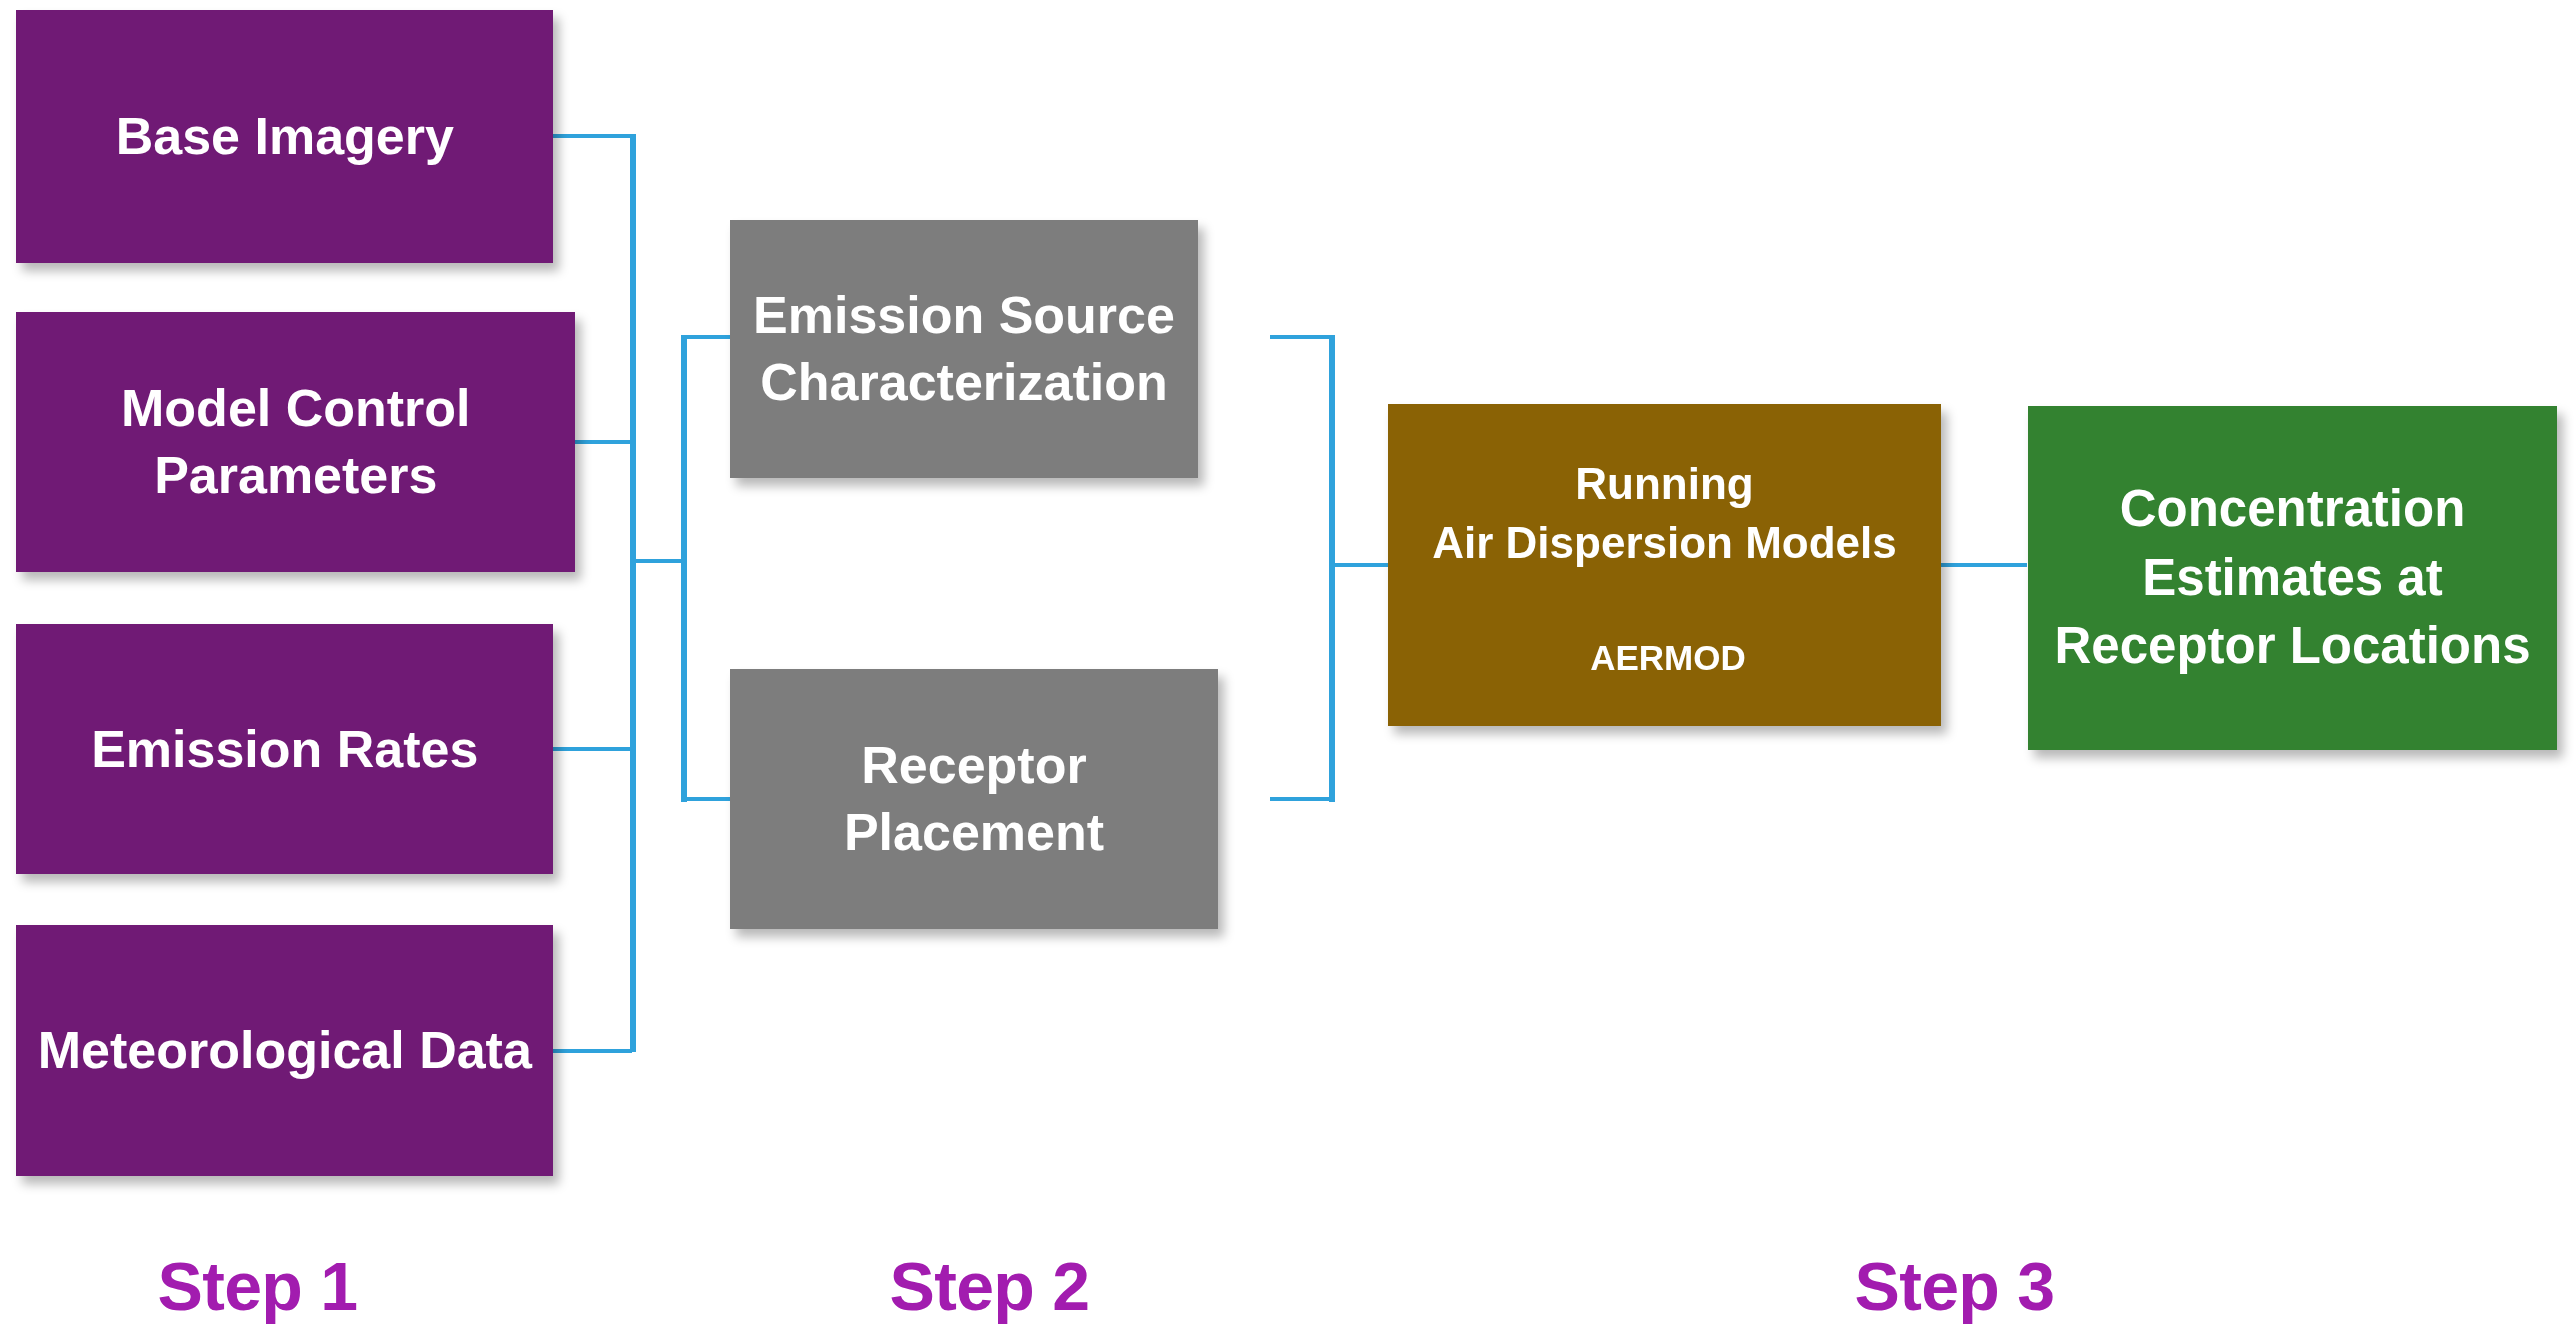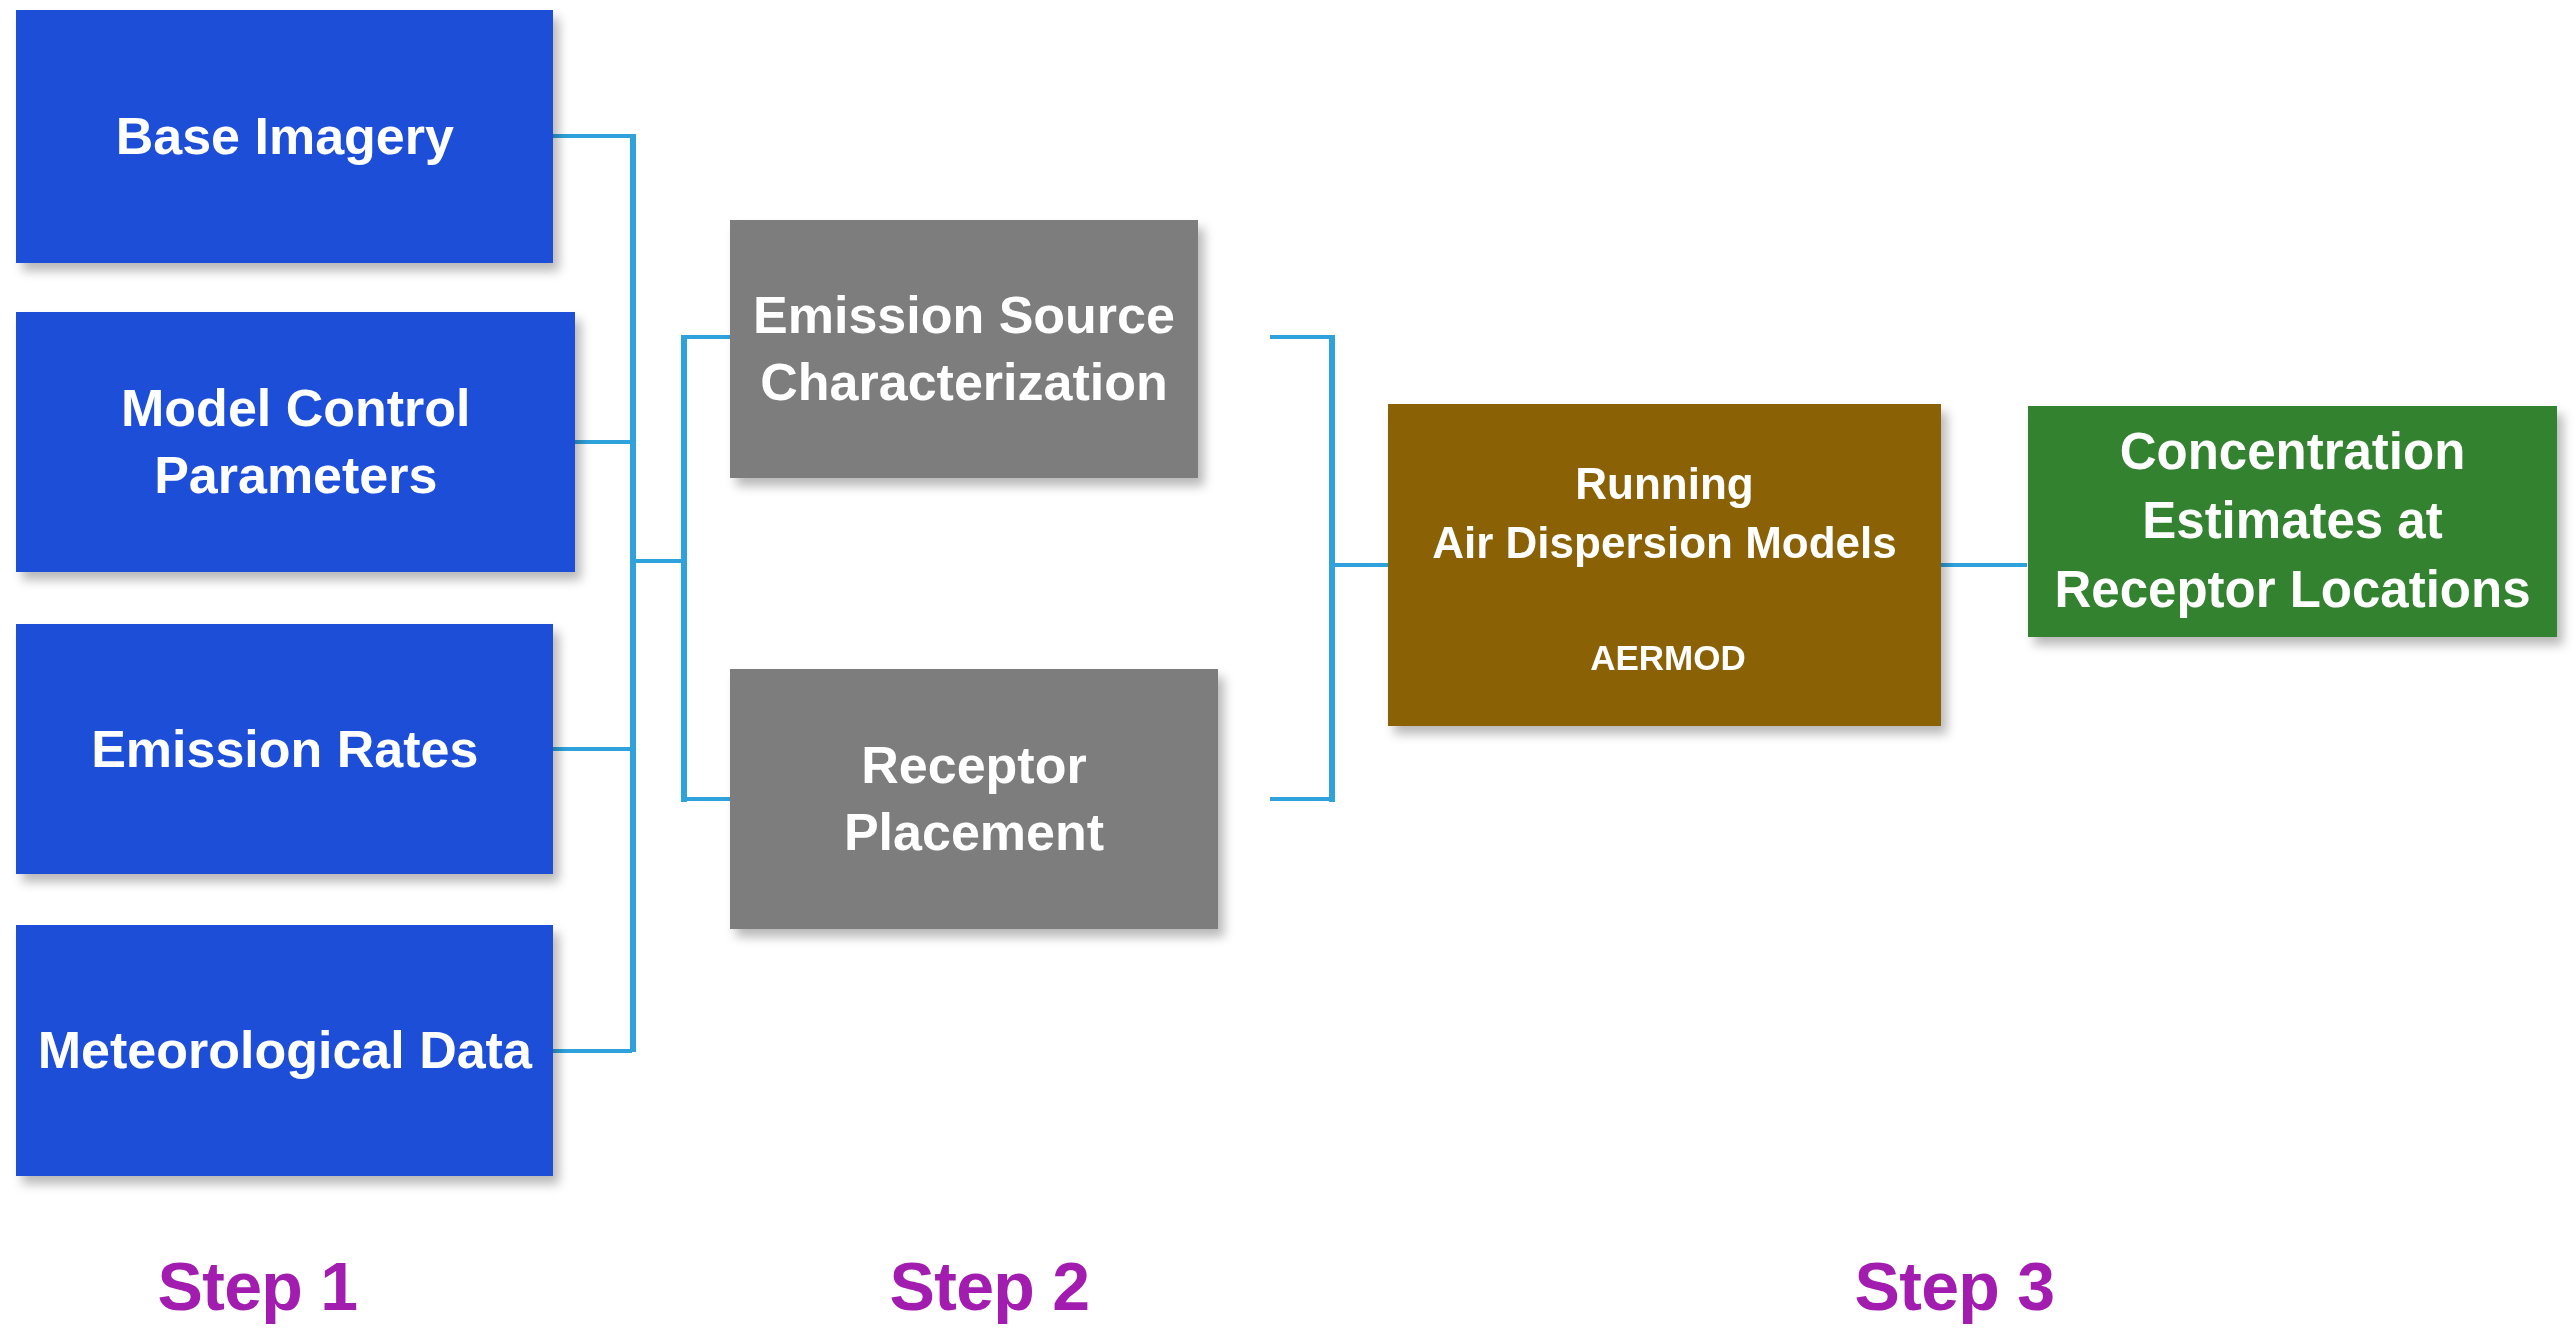--- a/index.html
+++ b/index.html
@@ -27,33 +27,33 @@
     font-weight: 700;
     white-space: pre-line;
     box-shadow: 6.4px 7.8px 10px rgba(0,0,0,0.28);
     box-sizing: border-box;
   }
   .node .label {
     font-size: 52px;
     line-height: 1.28;
     white-space: pre-line;
   }
-  .blue   { background: #1d4ed8; justify-content: center; }
+  .blue   { background: #701a75; justify-content: center; }
   .gray   { background: #7D7D7D; }
   .brown  { background: #8A6205; }
   .green  { background: #338230; }
 
   .blue1  { left: 16.3px;   top: 10px;   width: 537px; height: 253px; }
   .blue2  { left: 16.3px;   top: 312px;  width: 559px; height: 260px; }
   .blue3  { left: 16.3px;   top: 624px;  width: 537px; height: 250px; }
   .blue4  { left: 16.3px;   top: 925px; width: 537px; height: 251px; }
   .gray1  { left: 730px; top: 220px;  width: 468px; height: 258px; }
   .gray2  { left: 730px; top: 669px;  width: 488px; height: 260px; }
   .brownbox { left: 1388px; top: 404px; width: 553px; height: 322px; }
-  .greenbox { left: 2028px; top: 406px; width: 529px; height: 231px; }
+  .greenbox { left: 2028px; top: 406px; width: 529px; height: 344px; }
 
   .brownbox .title {
     font-size: 44px;
     line-height: 1.32;
     white-space: pre-line;
   }
   .brownbox .subtitle {
     margin-top: 68px;
     font-size: 35px;
     line-height: 1;

